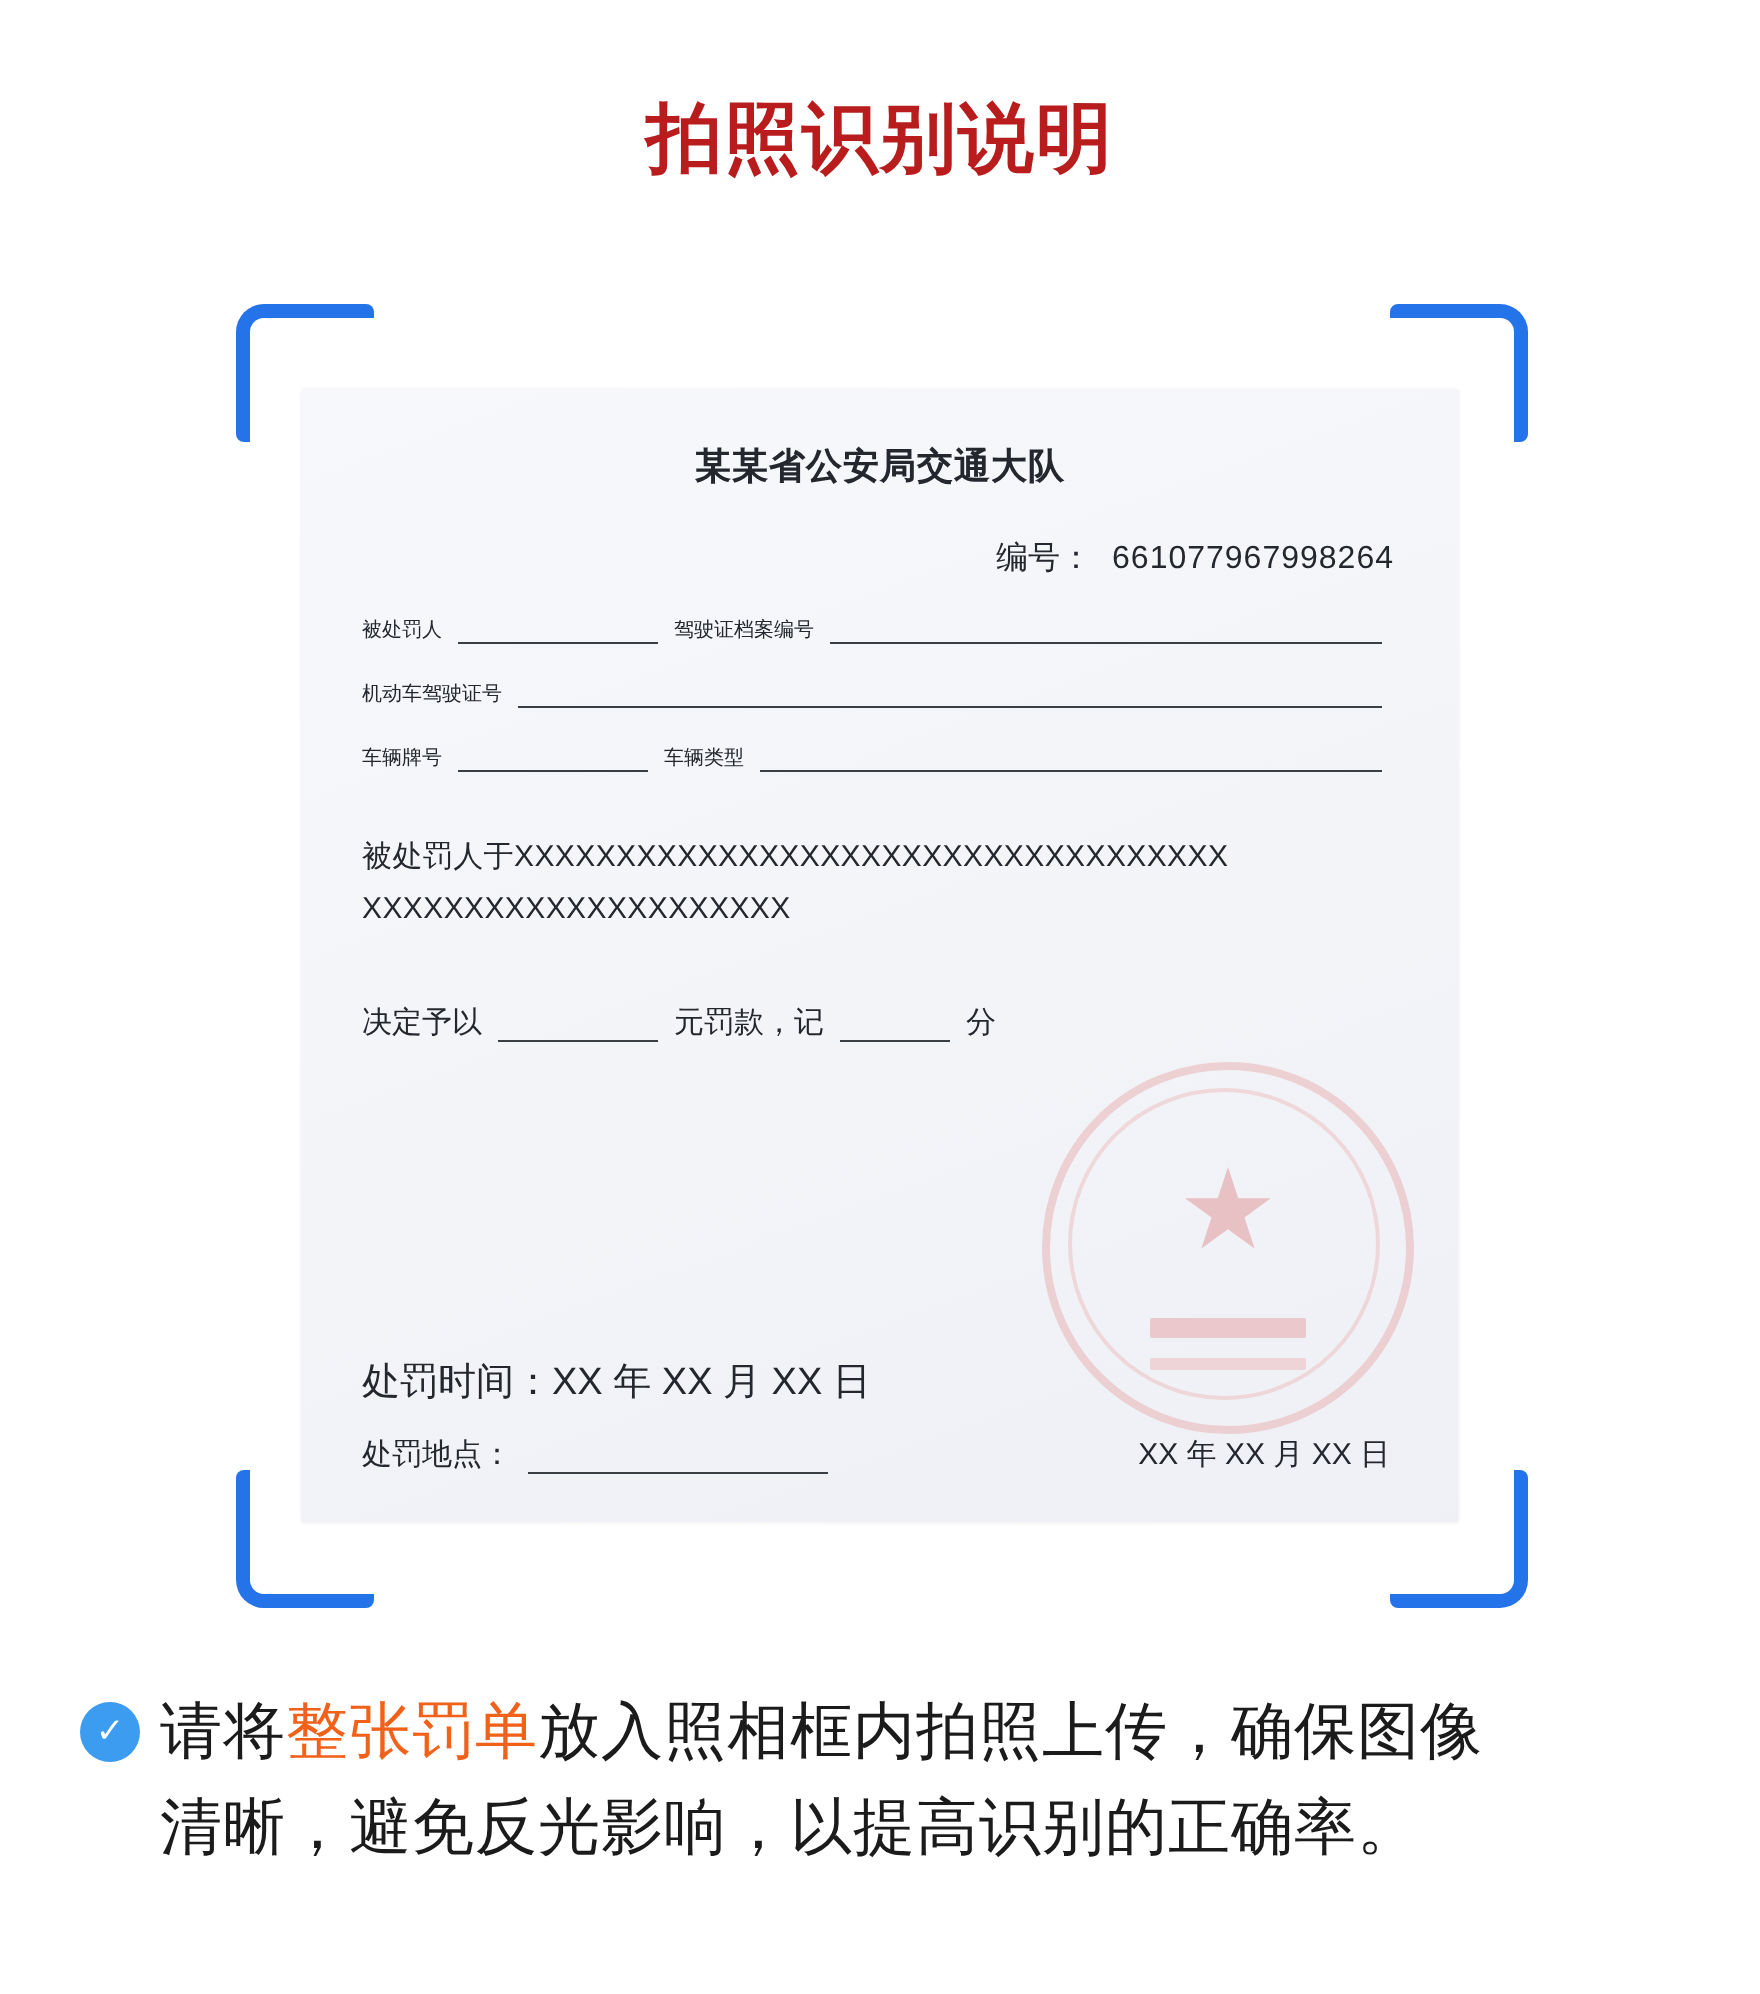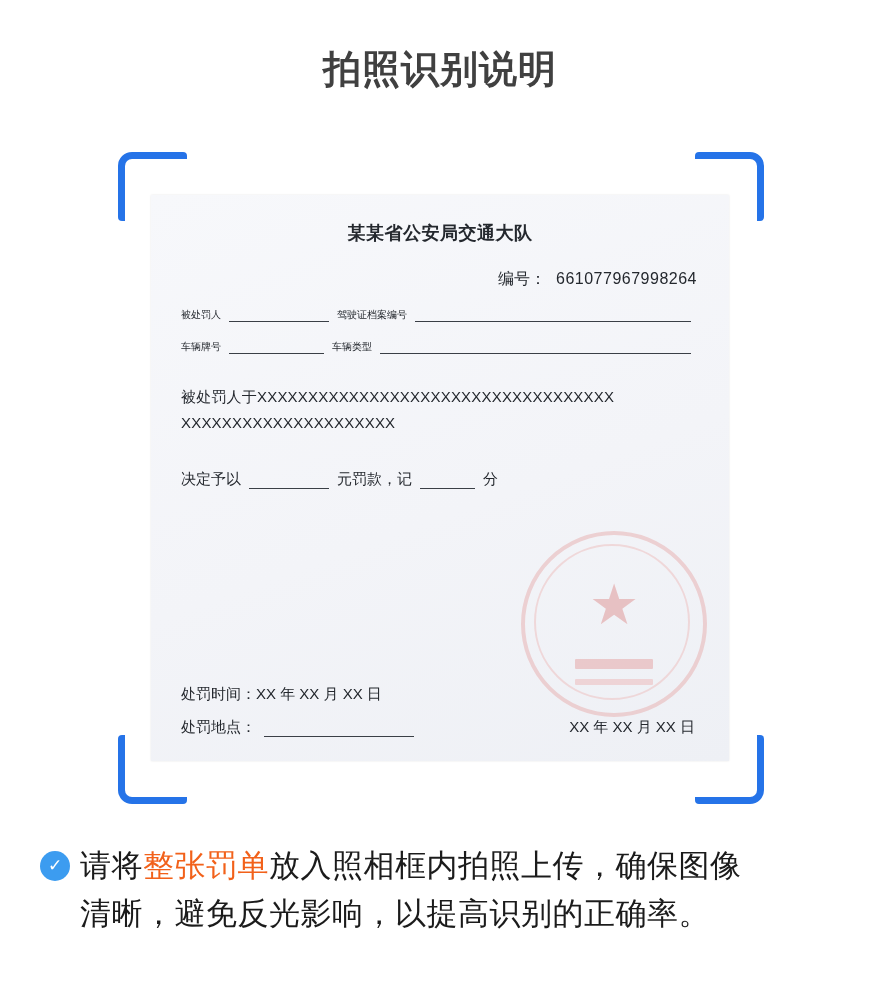--- a/index.html
+++ b/index.html
@@ -14,21 +14,21 @@
     color: #1b1b1b;
     overflow: hidden;
     position: relative;
   }
 
   #page-title {
     text-align: center;
     font-size: 38px;
     font-weight: 700;
     letter-spacing: 1px;
-    color: #404040;
+    color: #b91c1c;
     margin-top: 44px;
   }
 
   
   #capture-frame {
     position: absolute;
     left: 118px;
     top: 152px;
     width: 646px;
     height: 652px;
@@ -129,21 +129,21 @@
   .bottom-block {
     position: absolute;
     left: 30px;
     bottom: 24px;
     width: 518px;
     z-index: 2;
   }
   .time-row {
     display: flex;
     align-items: flex-end;
-    font-size: 15px;
+    font-size: 19px;
     white-space: nowrap;
     margin-bottom: 14px;
   }
   .place-row {
     display: flex;
     align-items: flex-end;
     font-size: 15px;
     white-space: nowrap;
     justify-content: space-between;
   }
@@ -268,20 +268,24 @@
         <span>编号：</span><span class="serial-num">661077967998264</span>
       </div>
 
       <div class="field-row">
         <span class="lbl">被处罚人</span>
         <span class="blank w100"></span>
         <span class="lbl">驾驶证档案编号</span>
         <span class="blank grow"></span>
       </div>
 
+      <div class="field-row">
+        <span class="lbl">机动车驾驶证号</span>
+        <span class="blank grow"></span>
+      </div>
 
       <div class="field-row">
         <span class="lbl">车辆牌号</span>
         <span class="blank w95"></span>
         <span class="lbl">车辆类型</span>
         <span class="blank grow"></span>
       </div>
 
       <div class="para">
         <div class="x-run">被处罚人于XXXXXXXXXXXXXXXXXXXXXXXXXXXXXXXXXXX</div>

